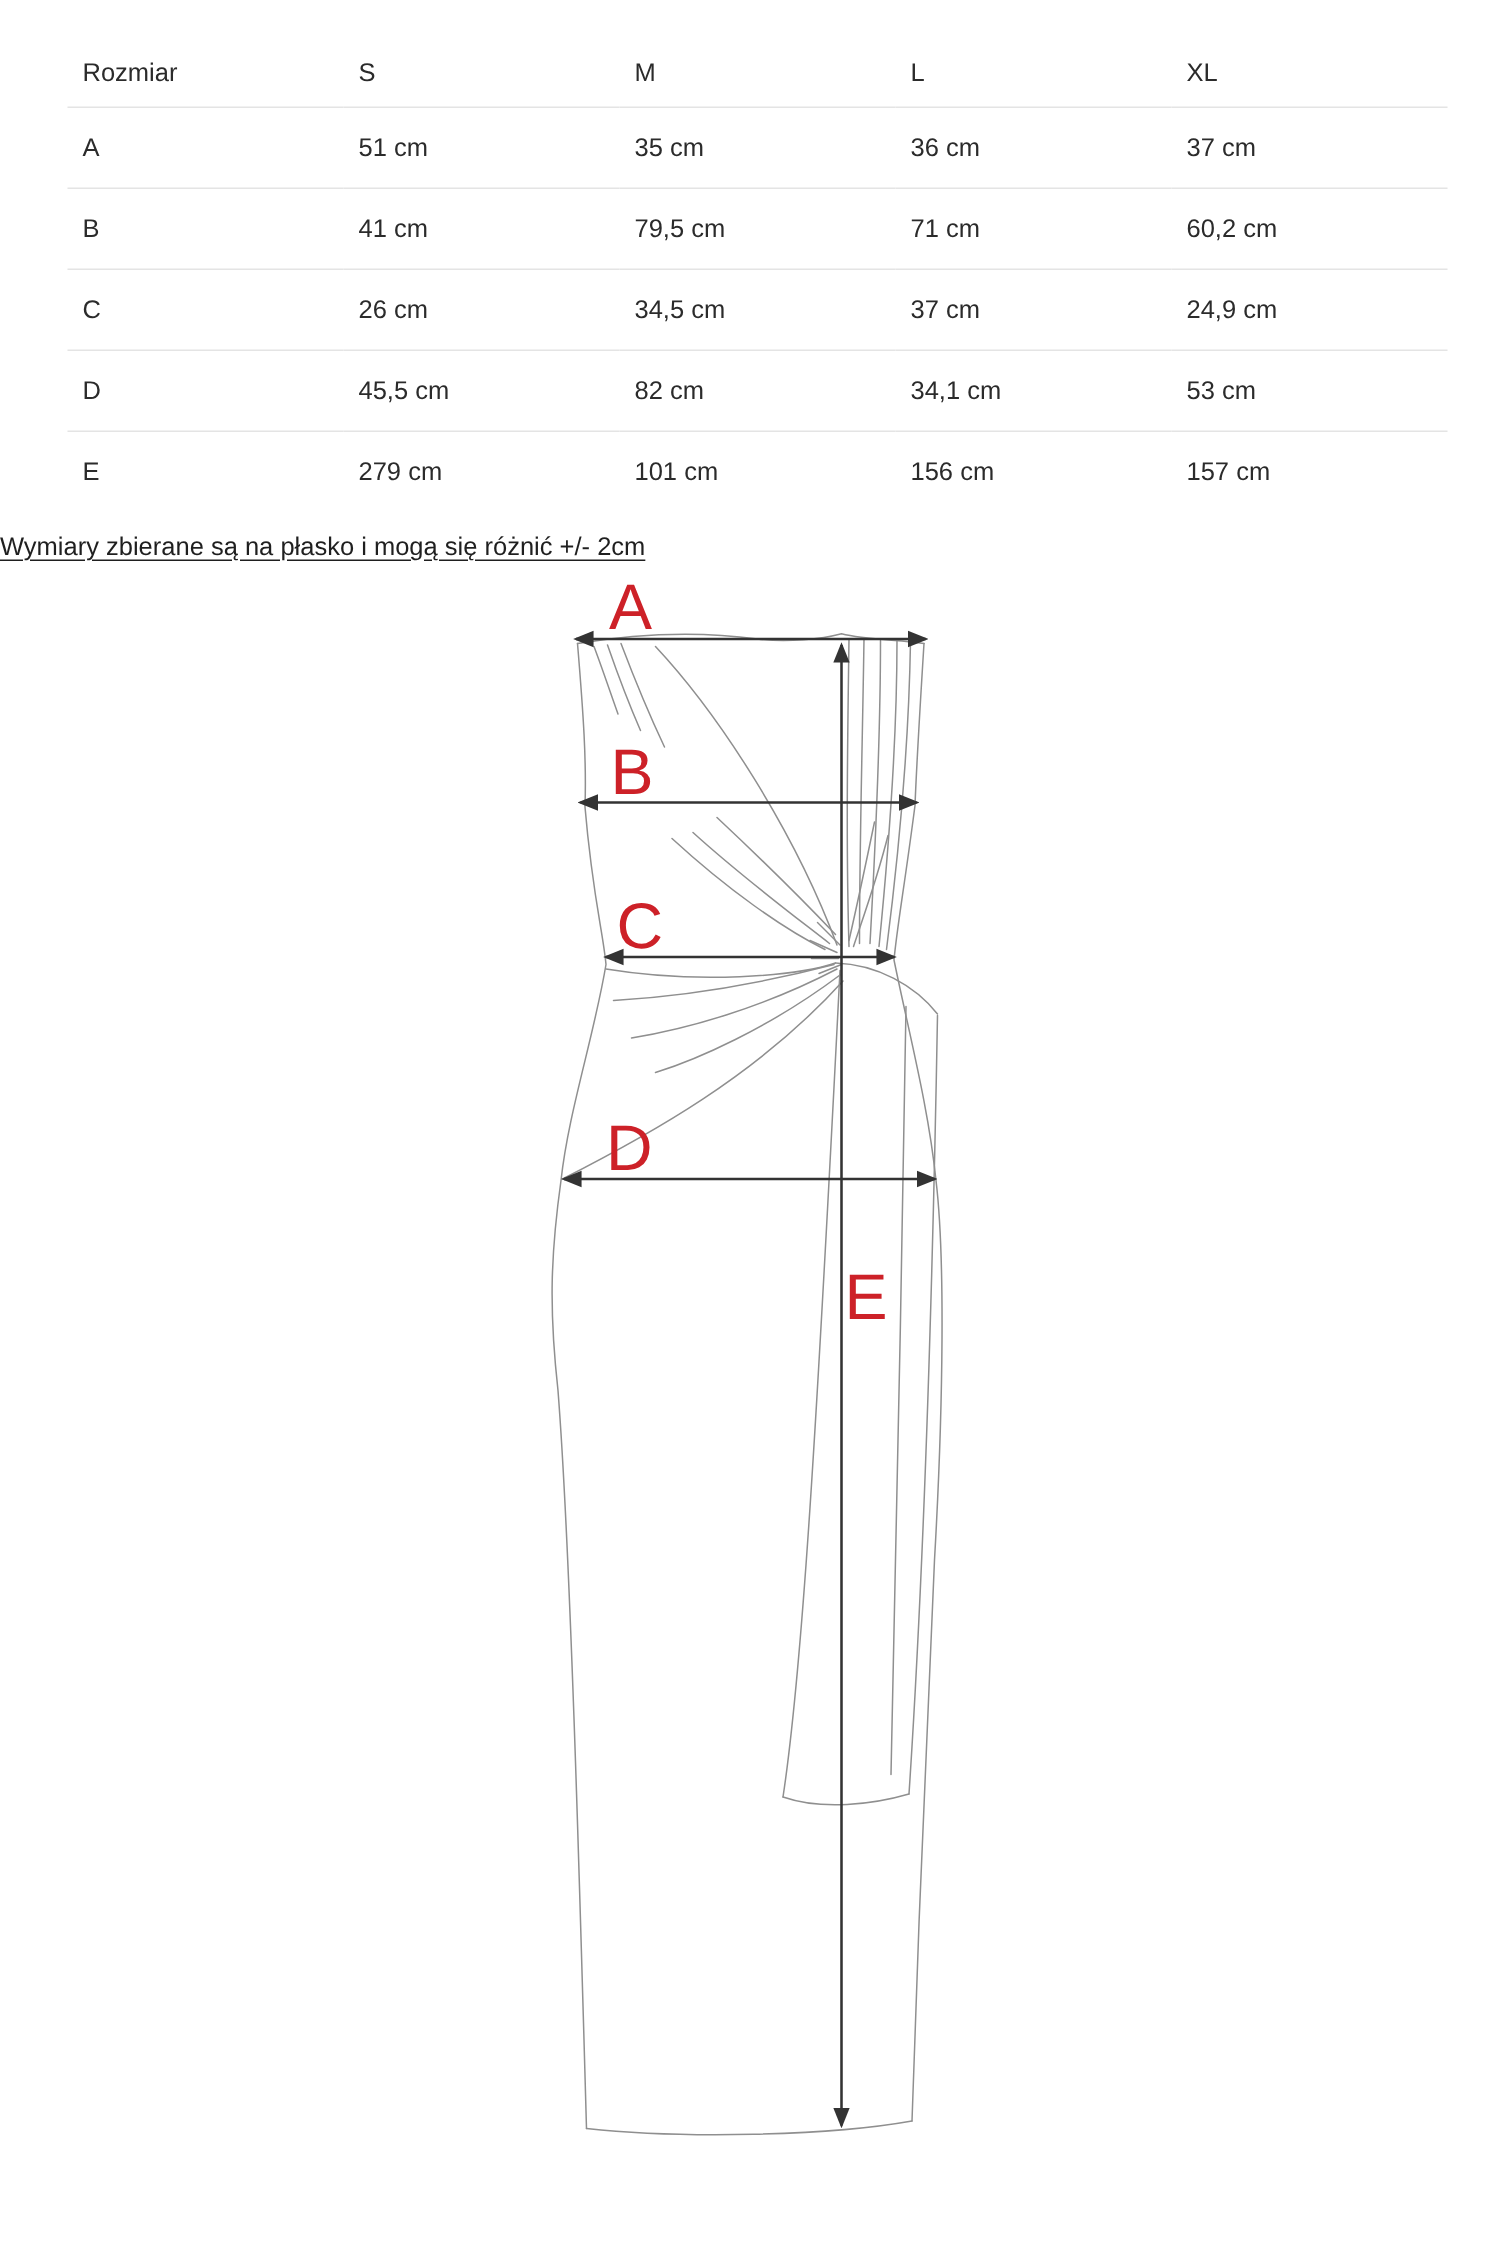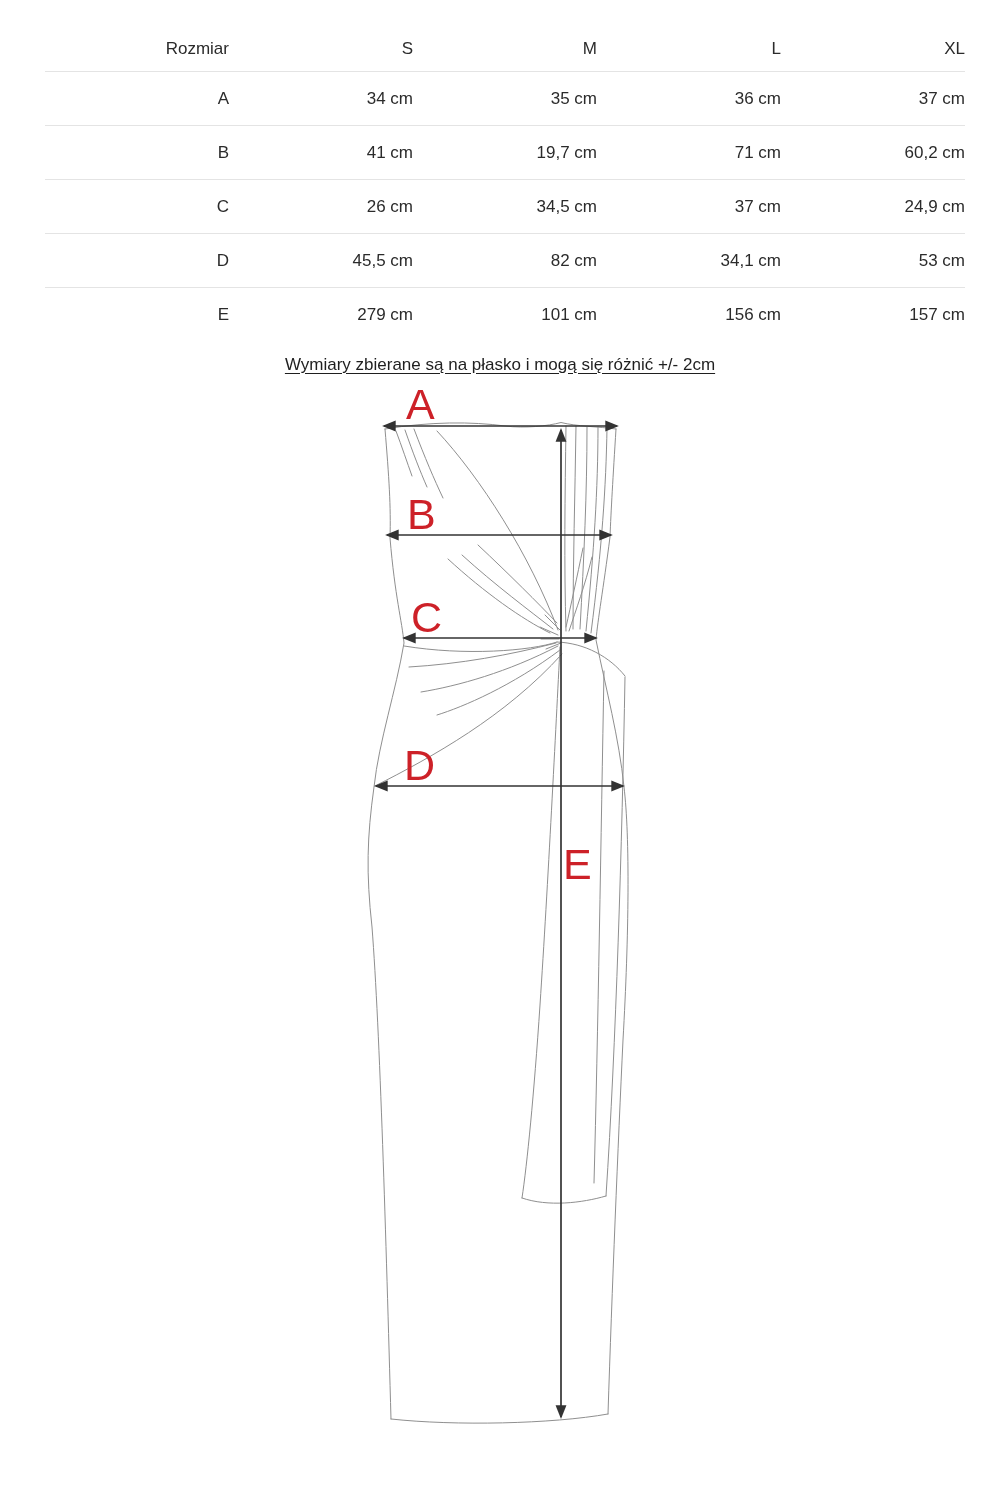--- a/index.html
+++ b/index.html
@@ -16,41 +16,41 @@
   }
   .size-table {
     border-collapse: collapse;
     table-layout: fixed;
     width: 920px;
     margin: 26px 35px 0 45px;
     font-size: 17px;
   }
   .size-table th,
   .size-table td {
-    text-align: right;
+    text-align: left;
     font-weight: 400;
     padding: 0 0 0 10px;
     white-space: nowrap;
     color: #2b2b2b;
   }
   .size-table thead th {
     height: 45px;
     vertical-align: middle;
     border-bottom: 1px solid #e4e4e4;
   }
   .size-table tbody td {
     height: 53px;
     vertical-align: middle;
   }
   .size-table tbody tr:not(:last-child) td {
     border-bottom: 1px solid #e4e4e4;
   }
   .note {
     margin: 14px 0 0 0;
-    text-align: center;
+    text-align: left;
     font-size: 17px;
     color: #1f1f1f;
     text-decoration: underline;
     text-underline-offset: 3px;
   }
   .diagram-wrap {
     width: 1000px;
     margin-top: 0;
   }
   .sketch {
@@ -79,29 +79,29 @@
       <th>Rozmiar</th>
       <th>S</th>
       <th>M</th>
       <th>L</th>
       <th>XL</th>
     </tr>
   </thead>
   <tbody>
     <tr>
       <td>A</td>
-      <td>34 cm</td>
+      <td>51 cm</td>
       <td>35 cm</td>
       <td>36 cm</td>
       <td>37 cm</td>
     </tr>
     <tr>
       <td>B</td>
       <td>41 cm</td>
-      <td>19,7 cm</td>
+      <td>79,5 cm</td>
       <td>71 cm</td>
       <td>60,2 cm</td>
     </tr>
     <tr>
       <td>C</td>
       <td>26 cm</td>
       <td>34,5 cm</td>
       <td>37 cm</td>
       <td>24,9 cm</td>
     </tr>

